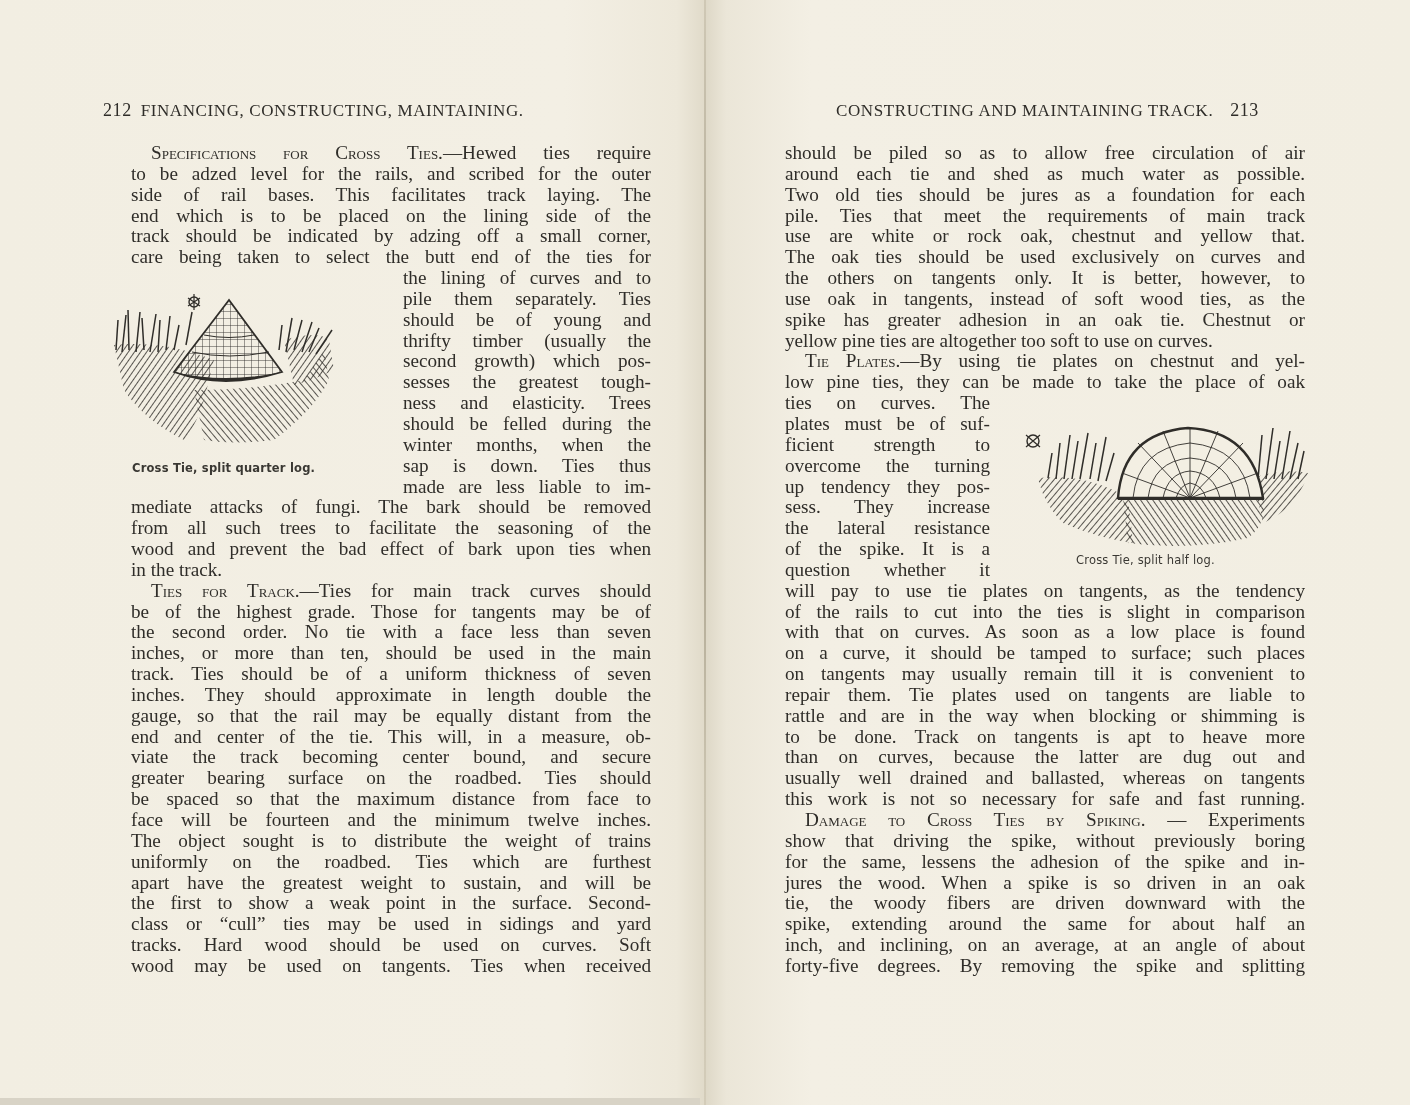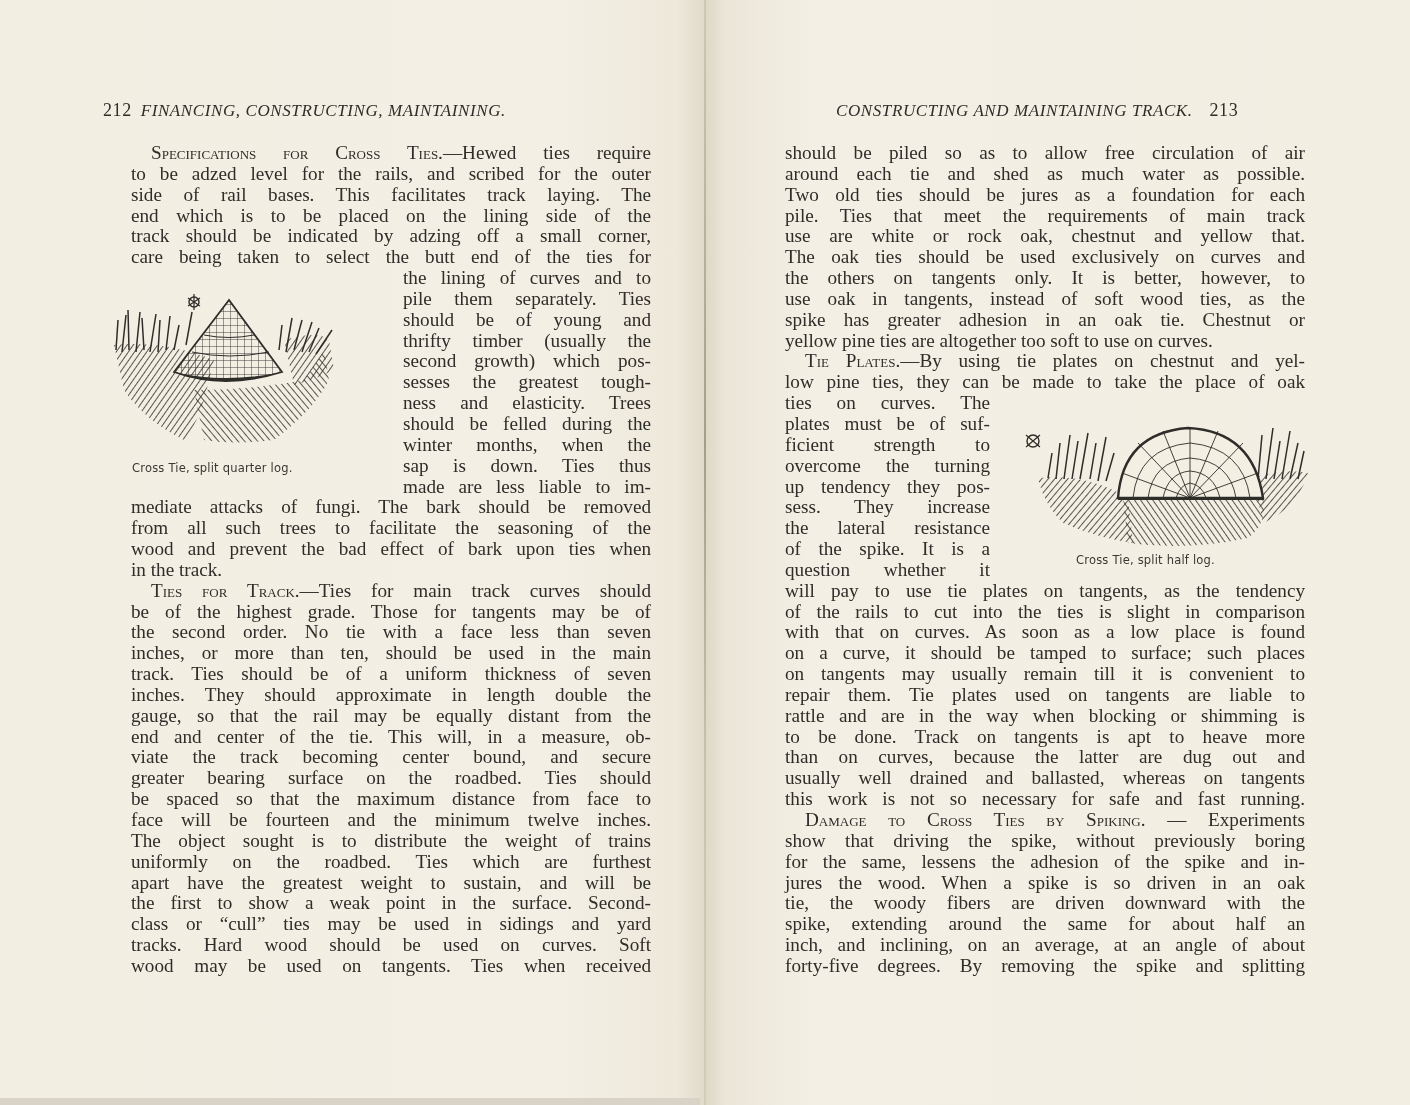--- a/index.html
+++ b/index.html
@@ -28,21 +28,21 @@
   }
   .bottom-shadow {
     position: absolute; left: 0; top: 1098px; width: 700px; height: 7px;
     background: #d8d3c6;
   }
   .running-head {
     position: absolute; top: 100px; font-size: 17px; letter-spacing: 0.6px;
     white-space: nowrap;
   }
   .running-head .pg { font-style: normal; font-size: 18px; }
-  .running-head .title { font-style: italic; }
+  .running-head .title { }
   .left-head { left: 103px; }
   .left-head .pg { margin-right: 4px; }
   .right-head { left: 836px; }
   .right-head .pg { margin-left: 12px; }
 
   .col {
     position: absolute; top: 143px; width: 520px;
     font-size: 19.2px; line-height: 20.85px;
     text-align: justify;
   }
@@ -159,21 +159,21 @@
         </g>
 
         <circle cx="90" cy="12" r="5" fill="none" stroke="#2f2d29" stroke-width="1.4"></circle>
         <path d="M84 8 L96 16 M84 16 L96 8 M90 4 L90 20" stroke="#2f2d29" stroke-width="1.2"></path>
 
         <path d="M125 10 L70 82 Q120 100 178 82 Z" fill="url(#gridA)" stroke="#2f2d29" stroke-width="1.8"></path>
         <path d="M70 82 Q120 100 178 82 Q120 94 70 82 Z" fill="#2f2d29"></path>
         <path d="M100 45 Q125 50 150 45 M88 62 Q125 70 165 62" stroke="#2f2d29" stroke-width="1" fill="none"></path>
       </svg>
     </div>
-    <div class="caption" style="left:132px; top:461px;">Cross Tie, split quarter log.</div>
+    <div class="caption" style="left:132px; top:461px;font-weight:bold;">Cross Tie, split quarter log.</div>
   </div>
 
   <div class="page page-right"></div>
 
   <div class="running-head right-head">
     <span class="title">CONSTRUCTING AND MAINTAINING TRACK.</span>
     <span class="pg">213</span>
   </div>
 
   <div class="col col-right">

